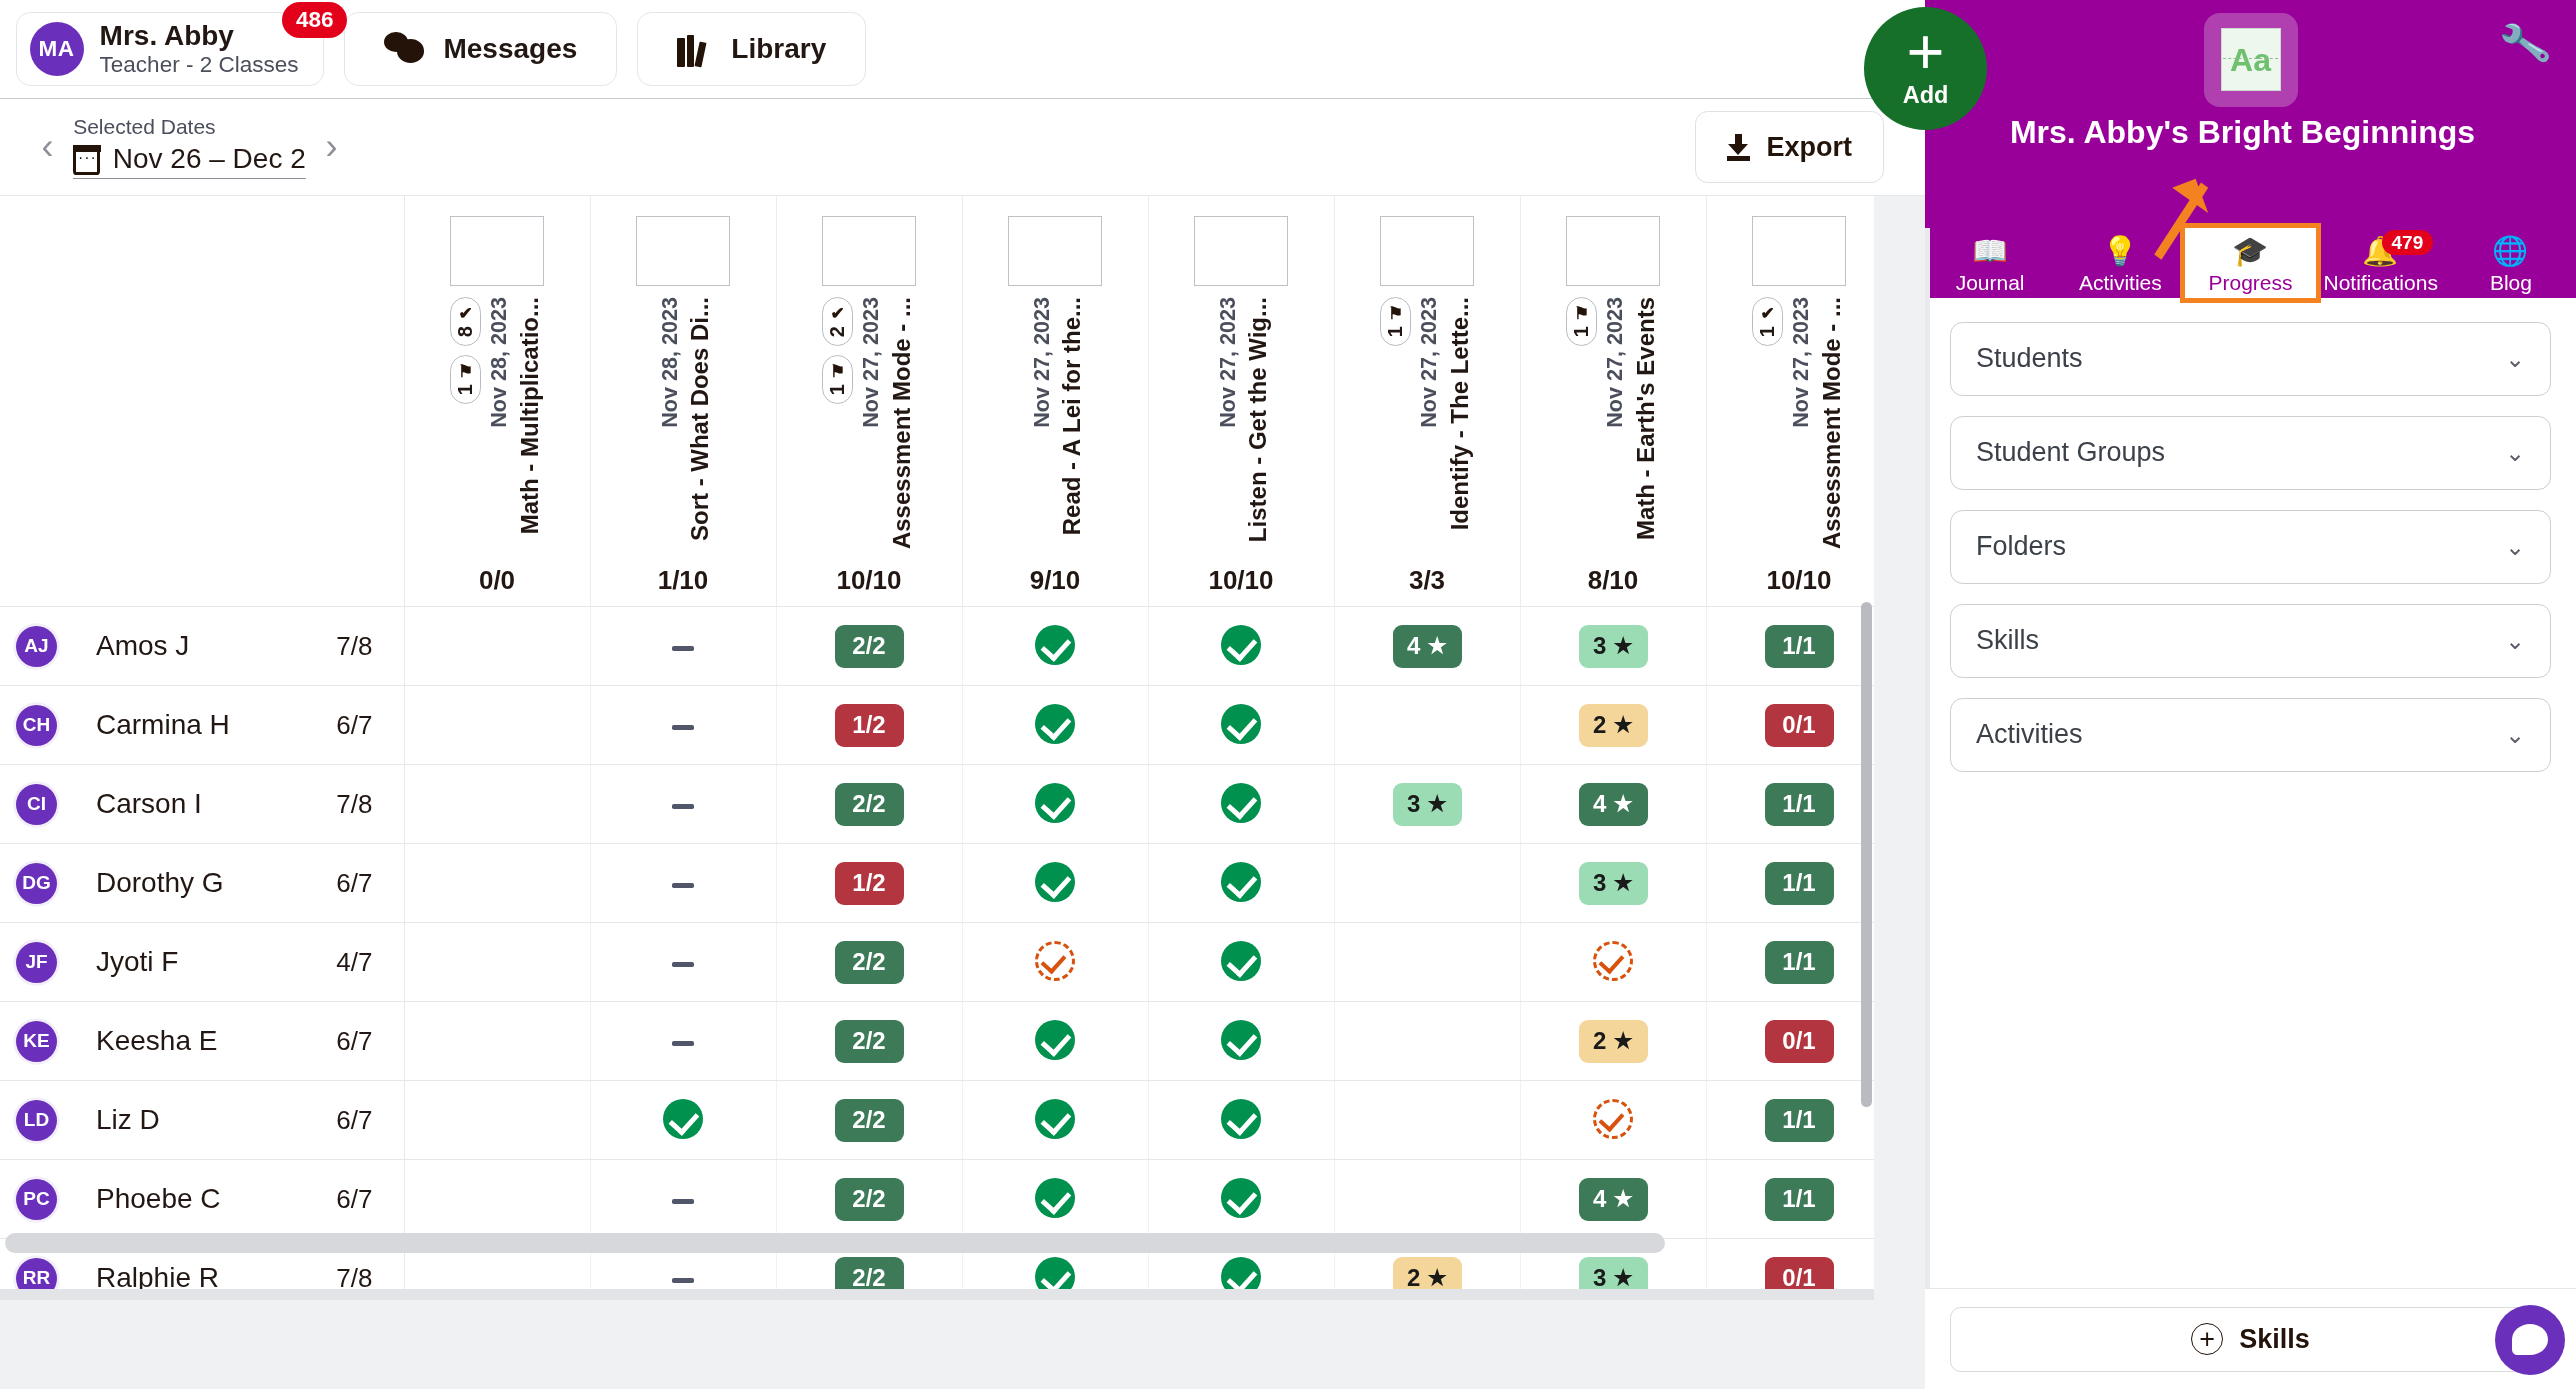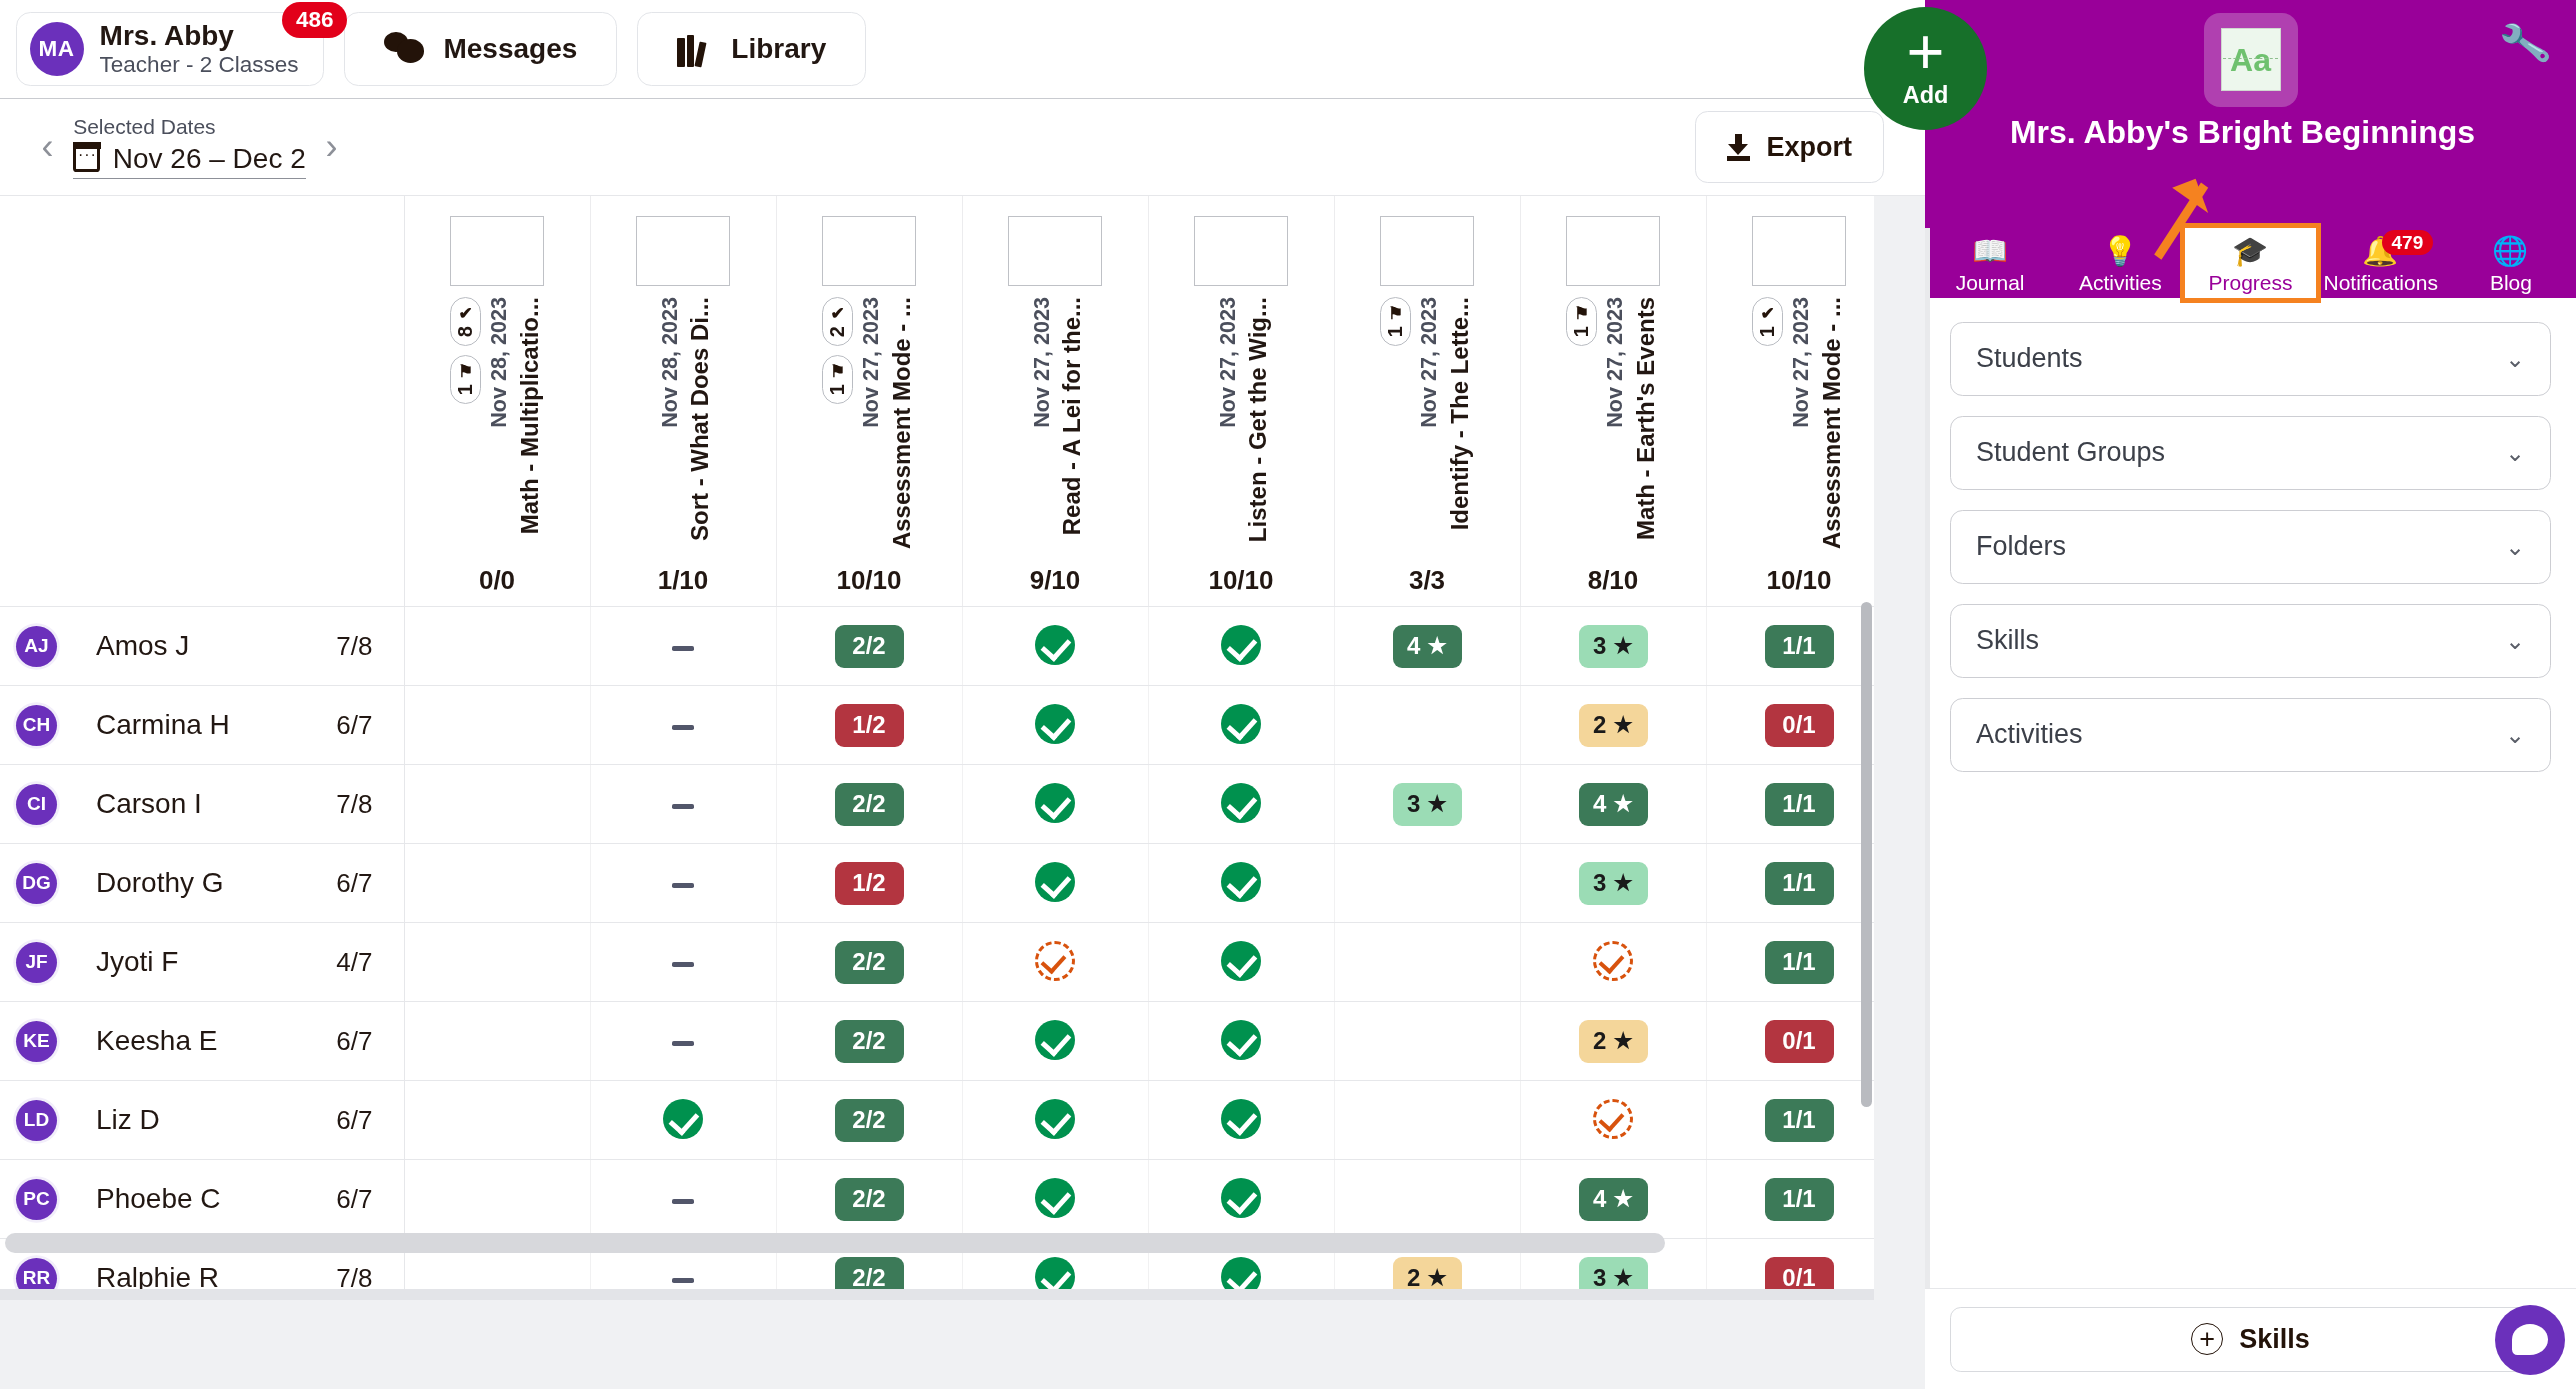--- a/index.html
+++ b/index.html
@@ -54,21 +54,21 @@
   
   .toolbar {
     position:relative; height: 97px; background:#fff; margin: 0;
     display:flex; align-items:center; border-bottom:0.9px solid #e6e7ea;
     box-shadow: 0 1.8px 3.6px rgba(0,0,0,.06);
   }
   .dates-wrap { display:flex; align-items:center; padding-left: 36px; gap: 14.4px; }
   .chev { font-size: 36px; color:#8d9098; line-height:1; padding: 0 5.4px; font-weight:300;}
   .dates-inner { display:flex; flex-direction:column; }
   .dates-label { font-size: 21px; color:#4b4f5c; margin-bottom: 3.6px; }
-  .dates-value-row { display:flex; align-items:flex-start; gap:12.6px; border-bottom:1.8px solid #8d9098; padding-bottom:3.6px;}
+  .dates-value-row { display:flex; align-items:flex-end; gap:12.6px; border-bottom:1.8px solid #8d9098; padding-bottom:3.6px;}
   .cal-ico { width:27px; height:29px; border:3.6px solid #231309; border-radius:3.6px; position:relative; flex:none; }
   .cal-ico:before { content:""; position:absolute; left:-3.6px; right:-3.6px; top:-3.6px; height:7.2px; background:#231309; }
   .cal-ico:after { content:"\00b7\00b7\00b7"; position:absolute; left:1.8px; top:1.8px; font-size:16px; letter-spacing:0.9px; color:#231309; line-height:1;}
   .dates-value { font-size: 28px; color:#221712; white-space:nowrap; }
 
   .seg {
     position:absolute; left:50%; transform:translateX(-50%);
     display:flex; border:1.8px solid #6b30bb; border-radius: 12.6px; overflow:hidden; height:60px;
   }
   .seg div { display:flex; align-items:center; justify-content:center; font-size:25px; font-weight:700; padding: 0 25px; }

